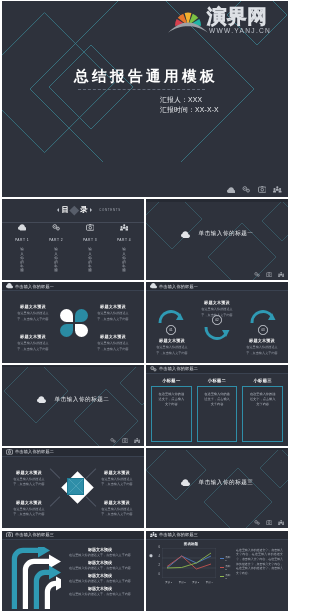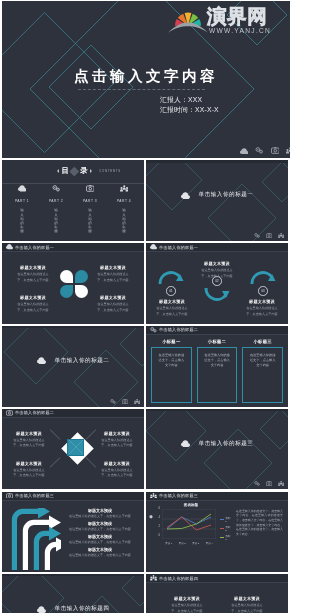--- a/index.html
+++ b/index.html
@@ -1,20 +1,20 @@
 <!DOCTYPE html>
 <html><head>
 <meta charset="utf-8">
 <style>
   html,body{margin:0;padding:0;background:#ffffff;}
   body{width:290px;height:613px;overflow:hidden;font-family:"Liberation Sans",sans-serif;}
   .page{width:290px;height:613px;background:#fff;position:relative;overflow:hidden;}
   .grid{display:flex;flex-wrap:wrap;column-gap:2px;row-gap:2.2px;padding:1.2px 2px 0 2px;box-sizing:border-box;width:290px;}
   .slide{position:relative;overflow:hidden;background:#2e323c;width:142px;height:80.6px;color:#e8e9ec;flex:0 0 auto;}
-  .slide.full{width:286px;height:157px;padding-left:13px;}
+  .slide.full{width:286px;height:196px;}
   .bg{position:absolute;left:0;top:0;}
   .bg polygon{fill:none;stroke:#3f7480;stroke-width:.55;}
   .full .bg polygon{stroke-width:.8;stroke:#3a7d8c;}
   .ic{display:block;}
 
   
   .logo{position:absolute;left:166px;top:1px;width:120px;height:36px;}
   .logo-mark{position:absolute;left:0px;top:4px;}
   .logo-brand{position:absolute;left:39px;top:4px;font-size:19.5px;line-height:20px;font-weight:400;
     color:#2e323c;-webkit-text-stroke:1.5px #dde0e5;letter-spacing:.6px;white-space:nowrap;}
@@ -143,21 +143,21 @@
 <path d="M28,26 L11.0,26.0 A17,17 0 0 1 13.3,17.4 Z" fill="#d6404e"></path>
 <path d="M28,26 L14.7,15.7 A17,17 0 0 1 21.8,10.3 Z" fill="#e8762c"></path>
 <path d="M28,26 L23.6,9.5 A17,17 0 0 1 32.4,9.5 Z" fill="#f2b02e"></path>
 <path d="M28,26 L34.2,10.3 A17,17 0 0 1 41.3,15.7 Z" fill="#7cc242"></path>
 <path d="M28,26 L42.7,17.4 A17,17 0 0 1 45,26 Z" fill="#22b3a5"></path>
 <path d="M2,35 C11,26 19.5,21.8 28,21.8 C36.5,21.8 45,26 54,35 C45,29 36.5,26.8 28,26.8 C19.5,26.8 11,29 2,35 Z" fill="#9aa0a6"></path>
 </svg>
 <div class="logo-brand">演界网</div>
 <div class="logo-url">WWW.YANJ.CN</div>
 </div>
-        <div class="cov-title">点击输入文字内容</div>
+        <div class="cov-title">总结报告通用模板</div>
         <div class="cov-rule"></div>
         <div class="cov-sub1">汇报人：XXX</div>
         <div class="cov-sub2">汇报时间：XX-X-X</div>
         <div class="cov-icons">
           <span class="cic">
             <svg class="ic" width="8.58" height="6.69" viewBox="0 0 32 25">
               <path d="M8 24.5h17.5c3.6 0 6.5-2.9 6.5-6.5 0-3.3-2.5-6.1-5.7-6.5C25.7 5.1 21 0.5 15.3 0.5 10 0.5 5.5 4.4 4.7 9.5 2 10.2 0 12.7 0 15.6c0 3.5 2.8 6.4 6.3 6.4z" fill="#c9cdd4"></path>
             </svg>
           </span>
           <span class="cic">

